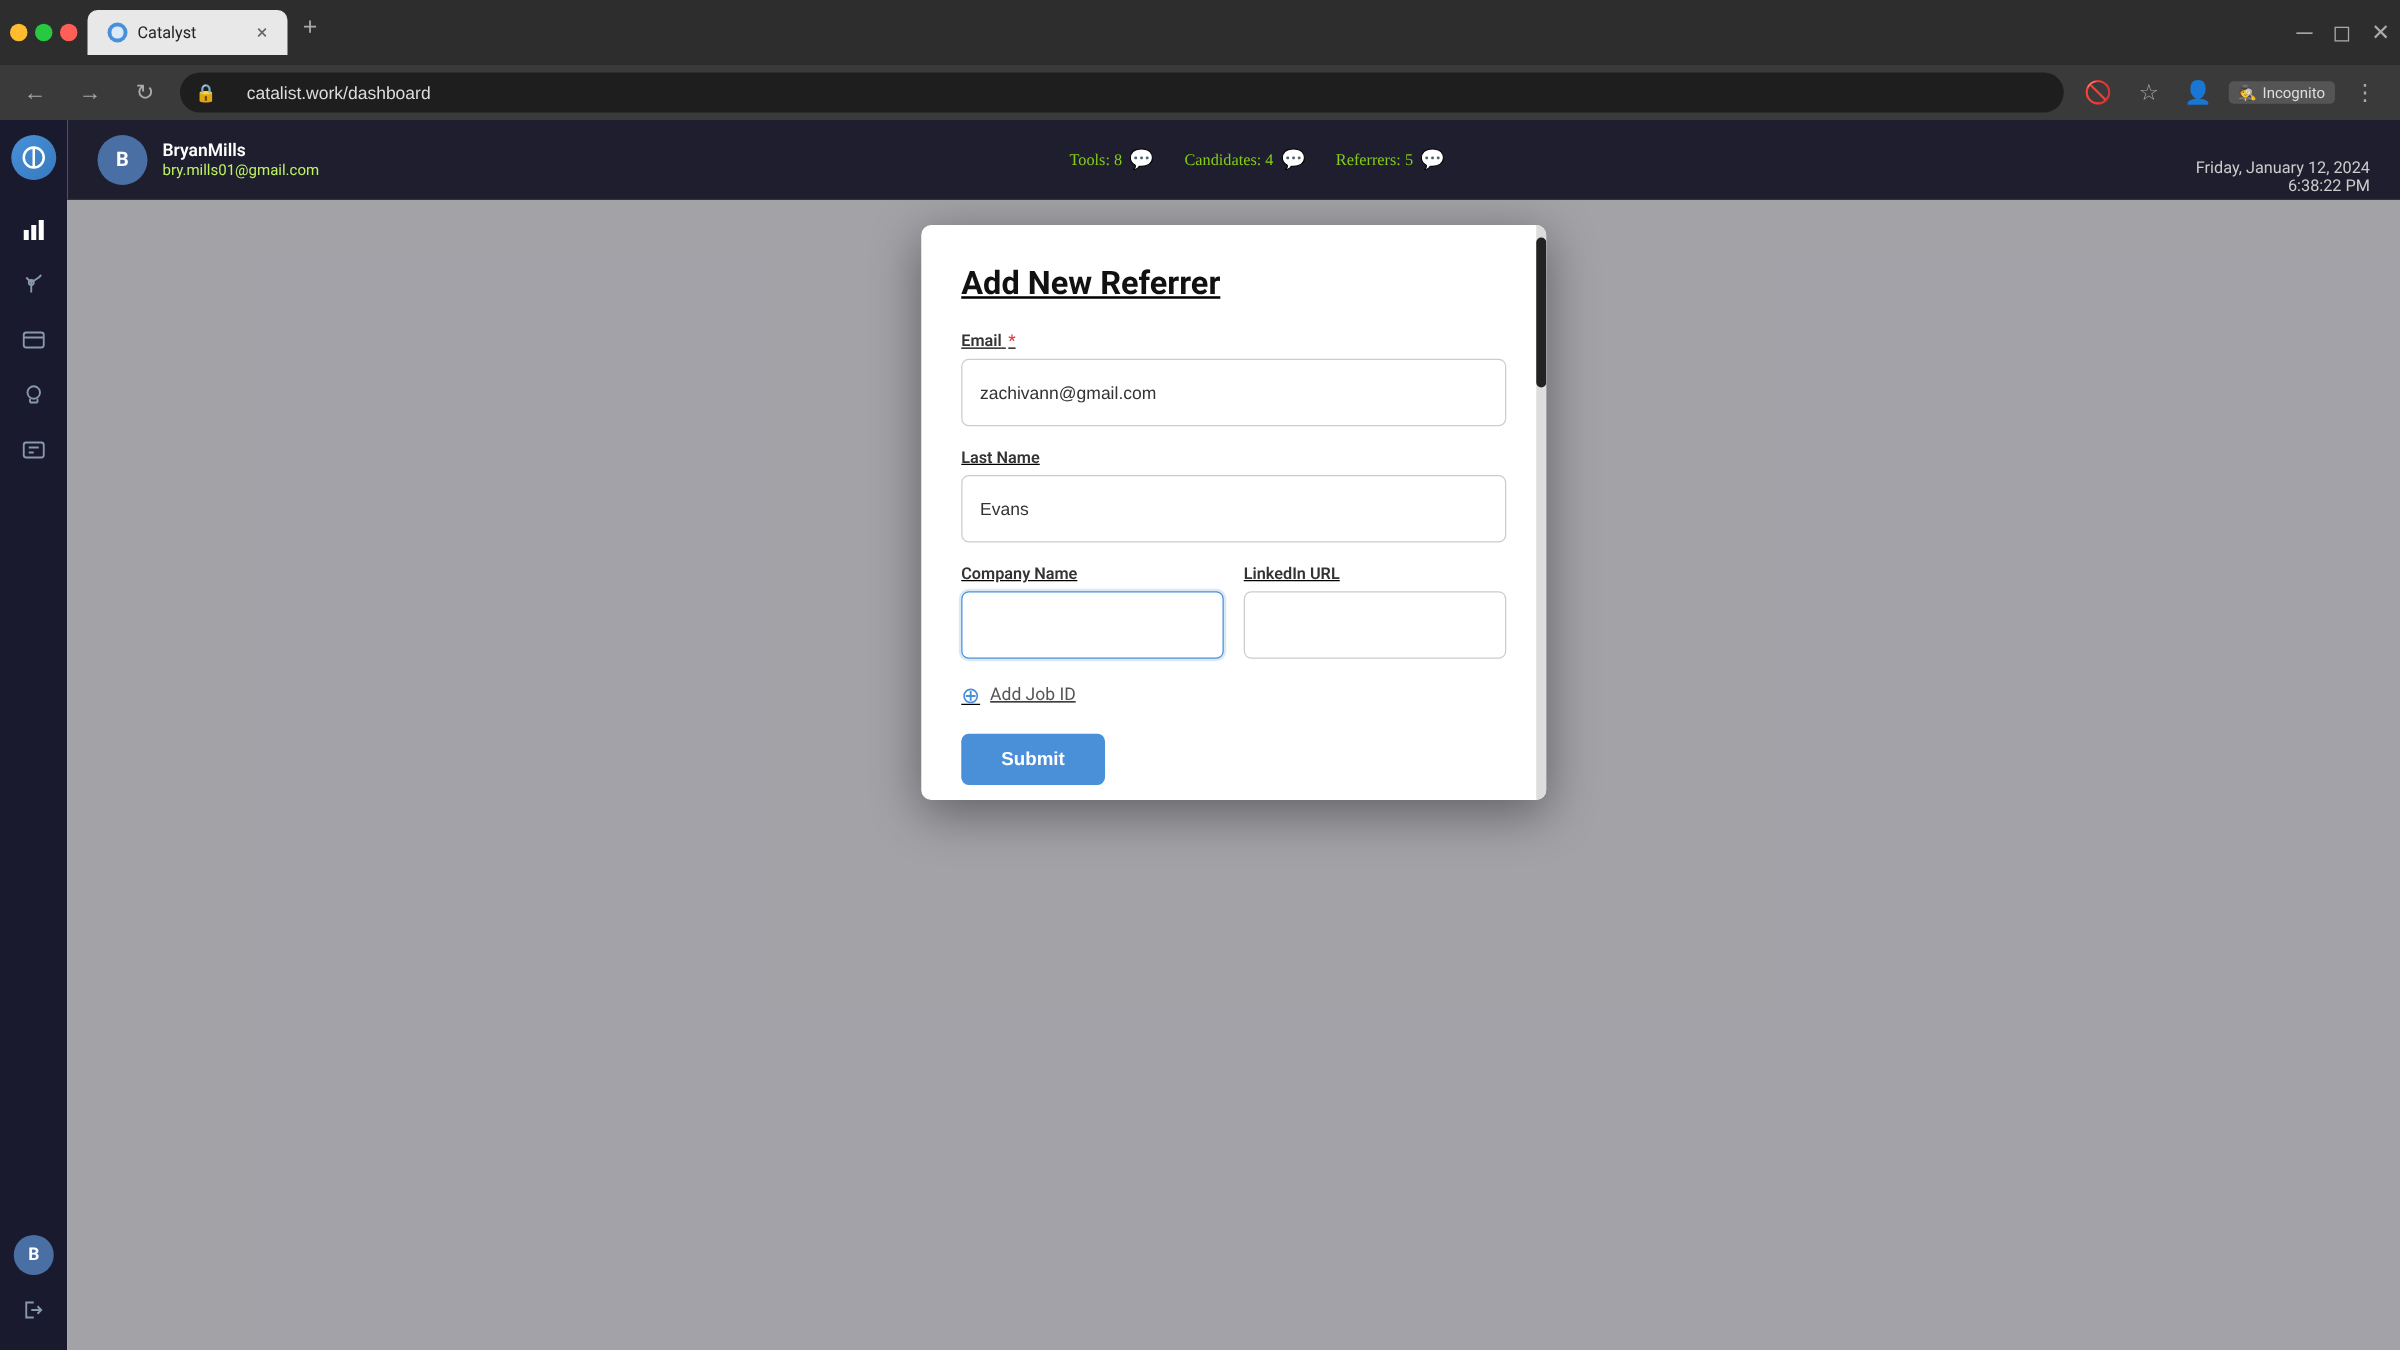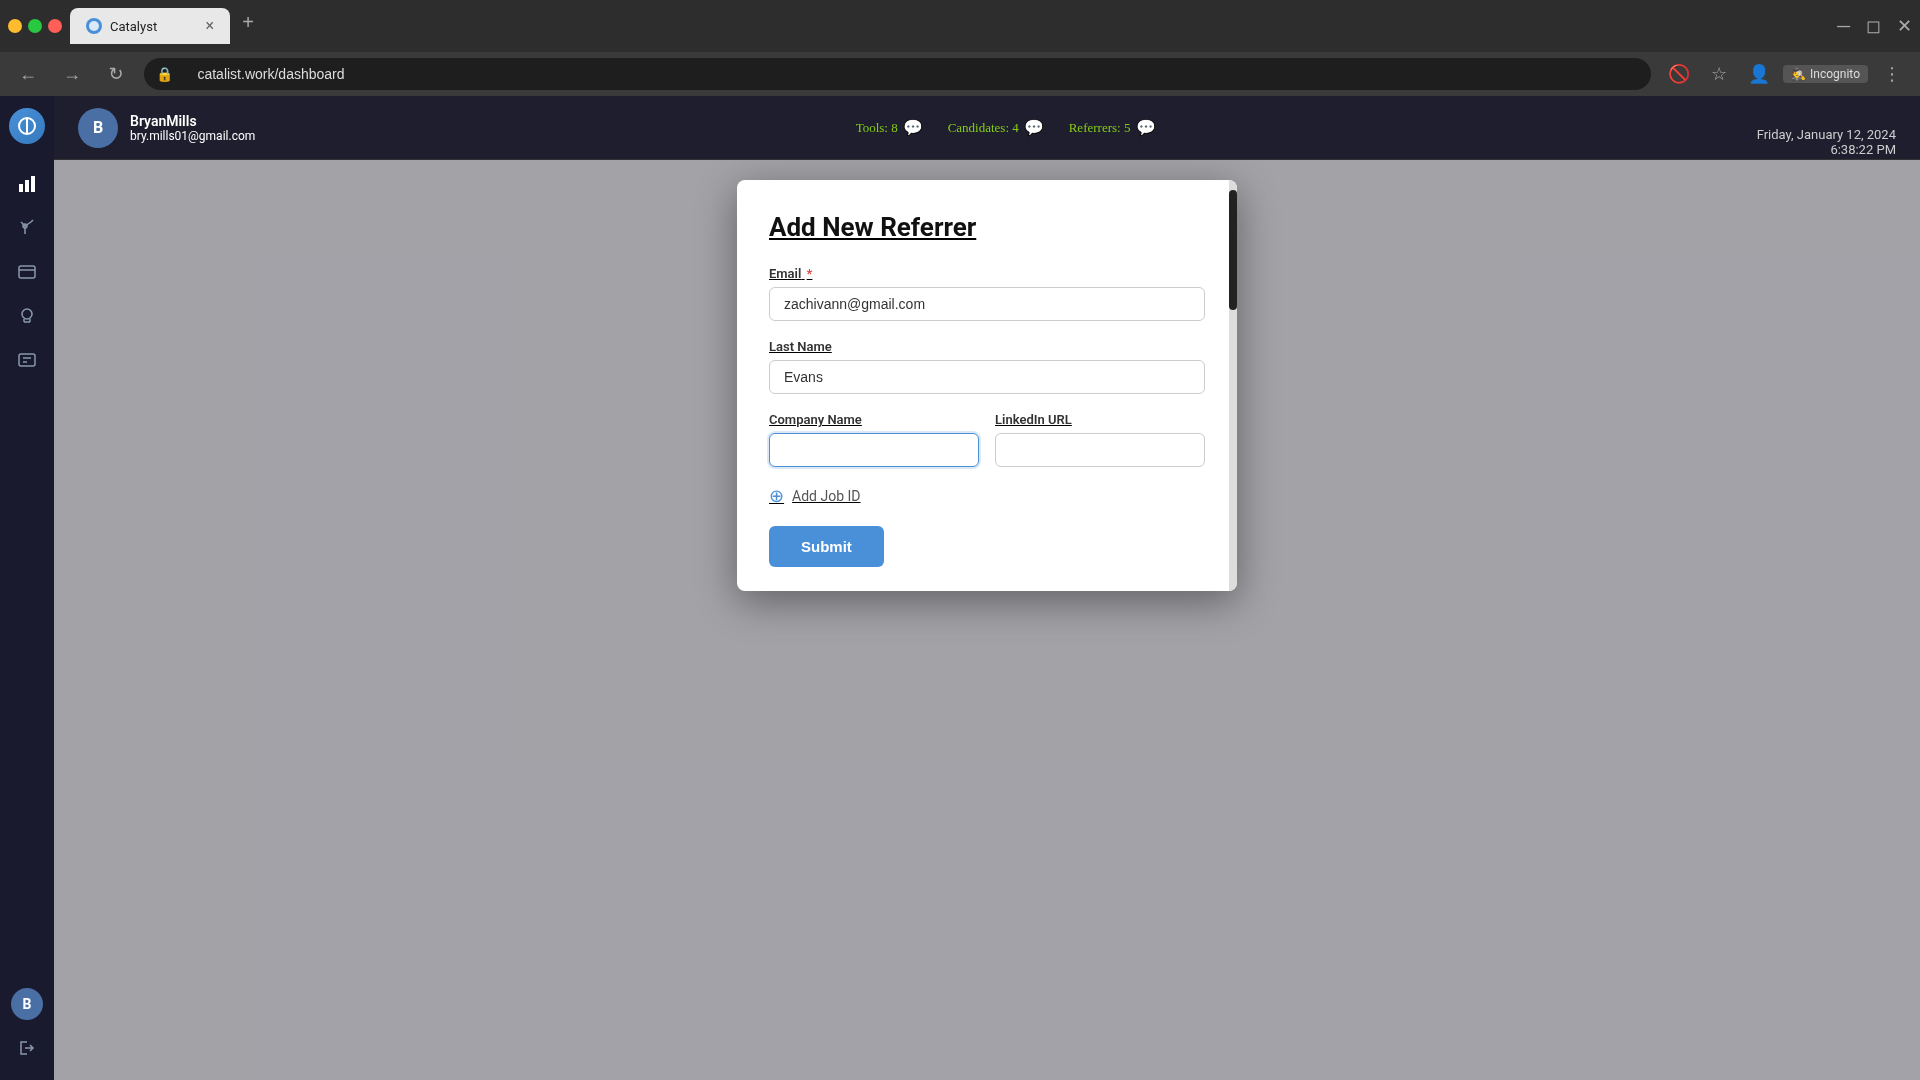--- a/index.html
+++ b/index.html
@@ -40,21 +40,21 @@
     .sidebar-icon.active { color: #fff; }
     .sidebar-bottom { margin-top: auto; display: flex; flex-direction: column; align-items: center; gap: 8px; }
     .sidebar-avatar { width: 32px; height: 32px; border-radius: 50%; background: #4a6fa5; display: flex; align-items: center; justify-content: center; color: #fff; font-size: 14px; font-weight: bold; cursor: pointer; }
 
     
     .app-header { background: #1e1e2e; padding: 0 24px; height: 64px; display: flex; align-items: center; border-bottom: 1px solid #333; }
     .header-user { display: flex; align-items: center; gap: 12px; }
     .user-avatar { width: 40px; height: 40px; border-radius: 50%; background: #4a6fa5; display: flex; align-items: center; justify-content: center; color: #fff; font-size: 16px; font-weight: bold; }
     .user-info { }
     .user-name { color: #fff; font-size: 14px; font-weight: 600; }
-    .user-email { color: #ffffff; font-size: 12px; }
+    .user-email { color: #bef264; font-size: 12px; }
     .header-stats { display: flex; gap: 24px; margin: 0 auto; align-items: center; }
     .stat-item { color: #84cc16; font-size: 13px; display: flex; align-items: center; gap: 6px; font-family: Liberation Serif, serif; }
     .header-datetime { color: #ccc; font-size: 13px; text-align: right; margin-top: 29px; }
 
     
     .main-content { flex: 1; background: #e8e8f0; position: relative; padding: 20px; overflow: hidden; }
 
     
     .toggle-bar { display: flex; align-items: center; justify-content: center; gap: 16px; margin-bottom: 24px; }
     .toggle-label { color: #555; font-size: 16px; display: flex; align-items: center; gap: 8px; }
@@ -71,21 +71,21 @@
     .modal-scrollbar-thumb { width: 8px; height: 120px; background: #222; border-radius: 4px; position: absolute; top: 10px; }
     .modal-body { padding: 32px 32px 24px 32px; text-decoration: underline; }
     .modal-title { font-size: 26px; font-weight: 700; color: #111; margin-bottom: 24px; }
 
     
     .form-group { margin-bottom: 18px; }
     .form-row { display: flex; gap: 16px; margin-bottom: 18px; }
     .form-col { flex: 1; }
     .form-label { font-size: 13px; font-weight: 600; color: #333; margin-bottom: 6px; display: block; }
     .required { color: #e53e3e; margin-left: 2px; }
-    .form-input { width: 100%; border: 1px solid #ccc; border-radius: 6px; padding: 8px 14px; font-size: 14px; color: #333; outline: none; background: #fff; }
+    .form-input { width: 100%; border: 1px solid #ccc; border-radius: 6px; padding: 18px 14px; font-size: 14px; color: #333; outline: none; background: #fff; }
     .form-input.active-input { border-color: #4a90d9; box-shadow: 0 0 0 2px rgba(74,144,217,0.2); }
 
     
     .add-job-id { display: flex; align-items: center; gap: 8px; color: #555; font-size: 14px; cursor: pointer; margin-bottom: 20px; }
     .add-job-icon { color: #4a90d9; font-size: 18px; }
 
     
     .submit-btn { background: #4a90d9; color: #fff; border: none; border-radius: 6px; padding: 12px 32px; font-size: 15px; font-weight: 600; cursor: pointer; }
   </style>
 </head>

